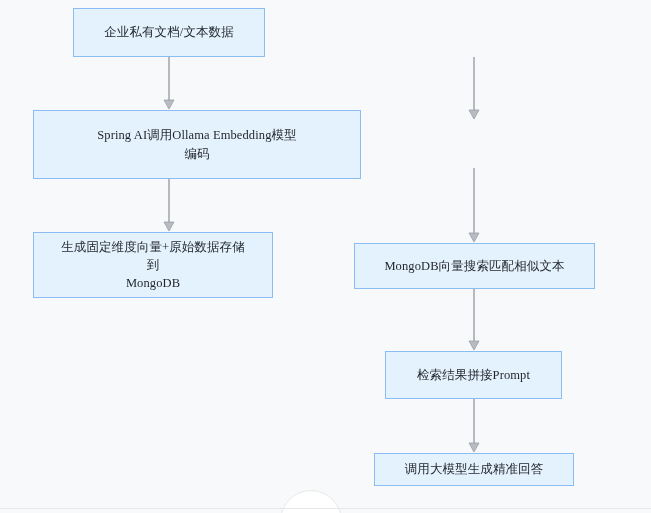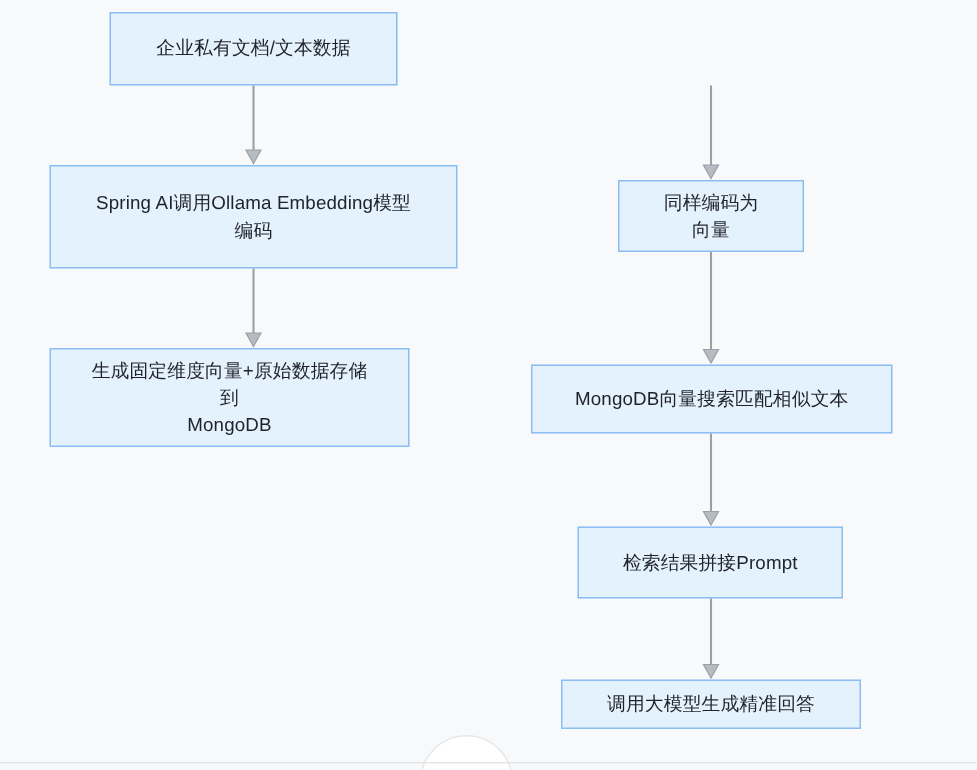--- a/index.html
+++ b/index.html
@@ -28,20 +28,21 @@
     display: flex;
     align-items: center;
     justify-content: center;
     text-align: center;
     color: #1f2329;
     font-size: 12.5px;
     line-height: 1.45;
     letter-spacing: 0.1px;
     padding: 2px 24px;
     white-space: pre-line;
+    font-family: Liberation Serif, serif;
   }
   .edge {
     position: absolute;
     overflow: visible;
   }
   .edge line {
     stroke: #9aa0a6;
     stroke-width: 1.4;
   }
   .edge polygon {
@@ -66,37 +67,36 @@
     background: #e4e6e8;
   }
 </style>
 </head>
 <body>
 
 <div id="canvas">
 
   <div class="node" style="left: 73px; top: 8px; width: 192px; height: 49px;">企业私有文档/文本数据</div>
 
-  <div class="node" style="left: 33px; top: 110px; width: 272px; height: 69px;">Spring AI调用Ollama Embedding模型
+  <div class="node" style="left: 33px; top: 110px; width: 328px; height: 69px;">Spring AI调用Ollama Embedding模型
 编码</div>
 
   <div class="node" style="left: 33px; top: 232px; width: 240px; height: 66px;">生成固定维度向量+原始数据存储到
 MongoDB</div>
 
   <svg class="edge" width="20" height="52" style="left: 159px; top: 57px;">
       <line x1="10" y1="0" x2="10" y2="45"></line>
       <polygon points="5,43 15,43 10,52"></polygon>
     </svg>
   <svg class="edge" width="20" height="52" style="left: 159px; top: 179px;">
       <line x1="10" y1="0" x2="10" y2="45"></line>
       <polygon points="5,43 15,43 10,52"></polygon>
     </svg>
 
 
-  <div class="node" style="left: 412px; top: 120px; width: 124px; height: 48px;">同样编码为向量</div>
 
   <div class="node" style="left: 354px; top: 243px; width: 241px; height: 46px;">MongoDB向量搜索匹配相似文本</div>
 
   <div class="node" style="left: 385px; top: 351px; width: 177px; height: 48px;">检索结果拼接Prompt</div>
 
   <div class="node" style="left: 374px; top: 453px; width: 200px; height: 33px;">调用大模型生成精准回答</div>
 
   <svg class="edge" width="20" height="62" style="left: 464px; top: 57px;">
       <line x1="10" y1="0" x2="10" y2="55"></line>
       <polygon points="5,53 15,53 10,62"></polygon>

